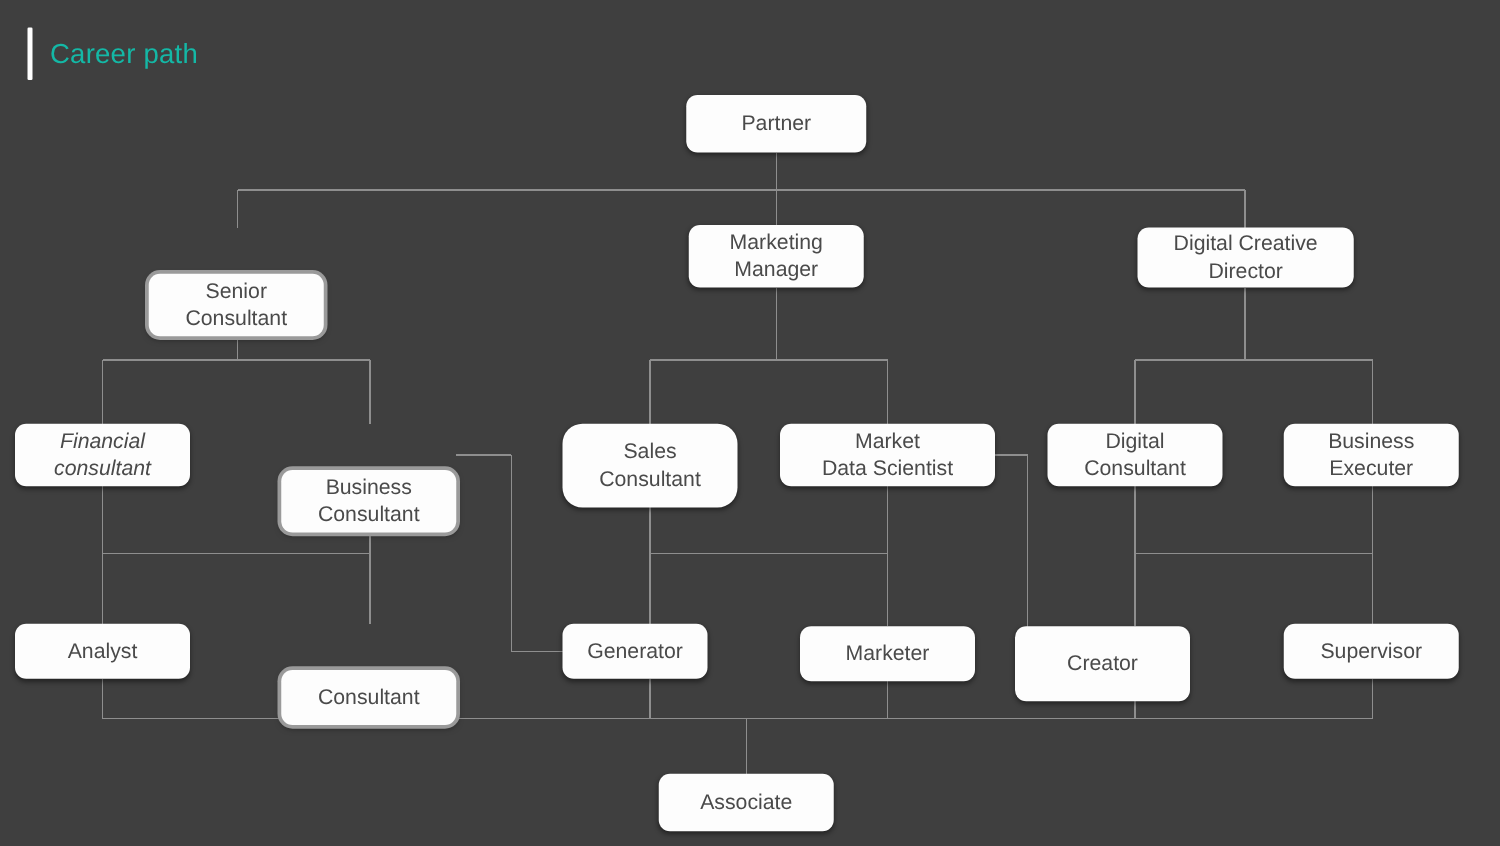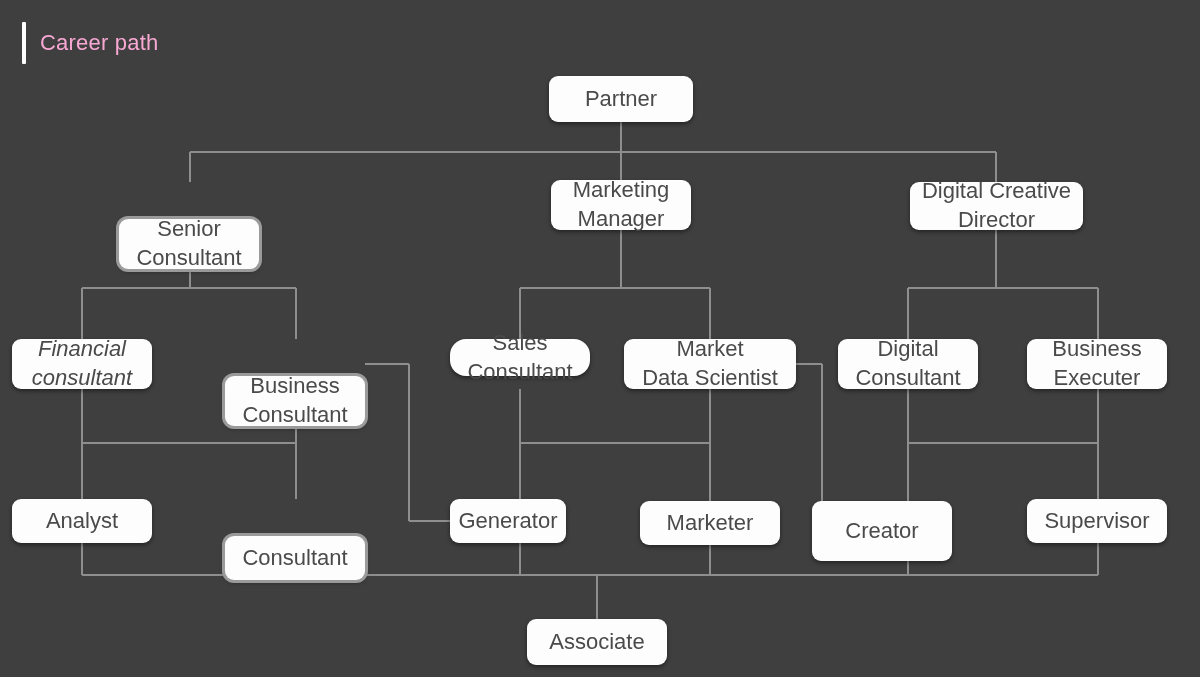--- a/index.html
+++ b/index.html
@@ -9,35 +9,35 @@
     background:#3f3f3f;
     font-family:"Liberation Sans","DejaVu Sans",sans-serif;
     overflow:hidden;
     position:relative;
   }
   #canvas{position:absolute;left:0;top:0;width:1200px;height:677px;}
 
   
   .title-wrap{position:absolute;left:22px;top:22px;display:flex;align-items:center;}
   .title-bar{width:4px;height:42px;background:#ffffff;border-radius:1px;margin-right:14px;}
-  .title-text{color:#f9a8d4;font-size:22px;letter-spacing:.2px;line-height:42px;}
+  .title-text{color:#14b8a6;font-size:22px;letter-spacing:.2px;line-height:42px;}
 
   
   svg.links{position:absolute;left:0;top:0;width:1200px;height:677px;pointer-events:none;}
   svg.links line{stroke:#8e8e8e;stroke-width:1.1;shape-rendering:crispEdges;}
 
   
   .node{
     position:absolute;
     background:#fdfdfd;
     color:#4a4a4a;
     border-radius:9px;
     display:flex;align-items:center;justify-content:center;
     text-align:center;
-    font-size:22px;
+    font-size:17px;
     line-height:1.30;
     box-sizing:border-box;
     box-shadow:0 2px 4px rgba(0,0,0,.45);
     padding:2px 6px;
     z-index:3;
   }
   .node.ring{
     box-shadow:0 0 0 3px #9a9a9a, 0 2px 5px rgba(0,0,0,.5);
     margin-top:37px;
   }
@@ -119,21 +119,21 @@
 Director</span>
       </div>
       <div class="node" style="left: 12px; top: 339px; width: 140px; height: 50px; font-style: italic;">
         <span>Financial
 consultant</span>
       </div>
       <div class="node ring" style="left: 225px; top: 339px; width: 140px; height: 50px;">
         <span>Business
 Consultant</span>
       </div>
-      <div class="node" style="left: 450px; top: 339px; width: 140px; height: 37px; border-radius: 16px;">
+      <div class="node" style="left: 450px; top: 339px; width: 140px; height: 67px; border-radius: 16px;">
         <span>Sales
 Consultant</span>
       </div>
       <div class="node" style="left: 624px; top: 339px; width: 172px; height: 50px;">
         <span>Market
 Data Scientist</span>
       </div>
       <div class="node" style="left: 838px; top: 339px; width: 140px; height: 50px;">
         <span>Digital
 Consultant</span>

